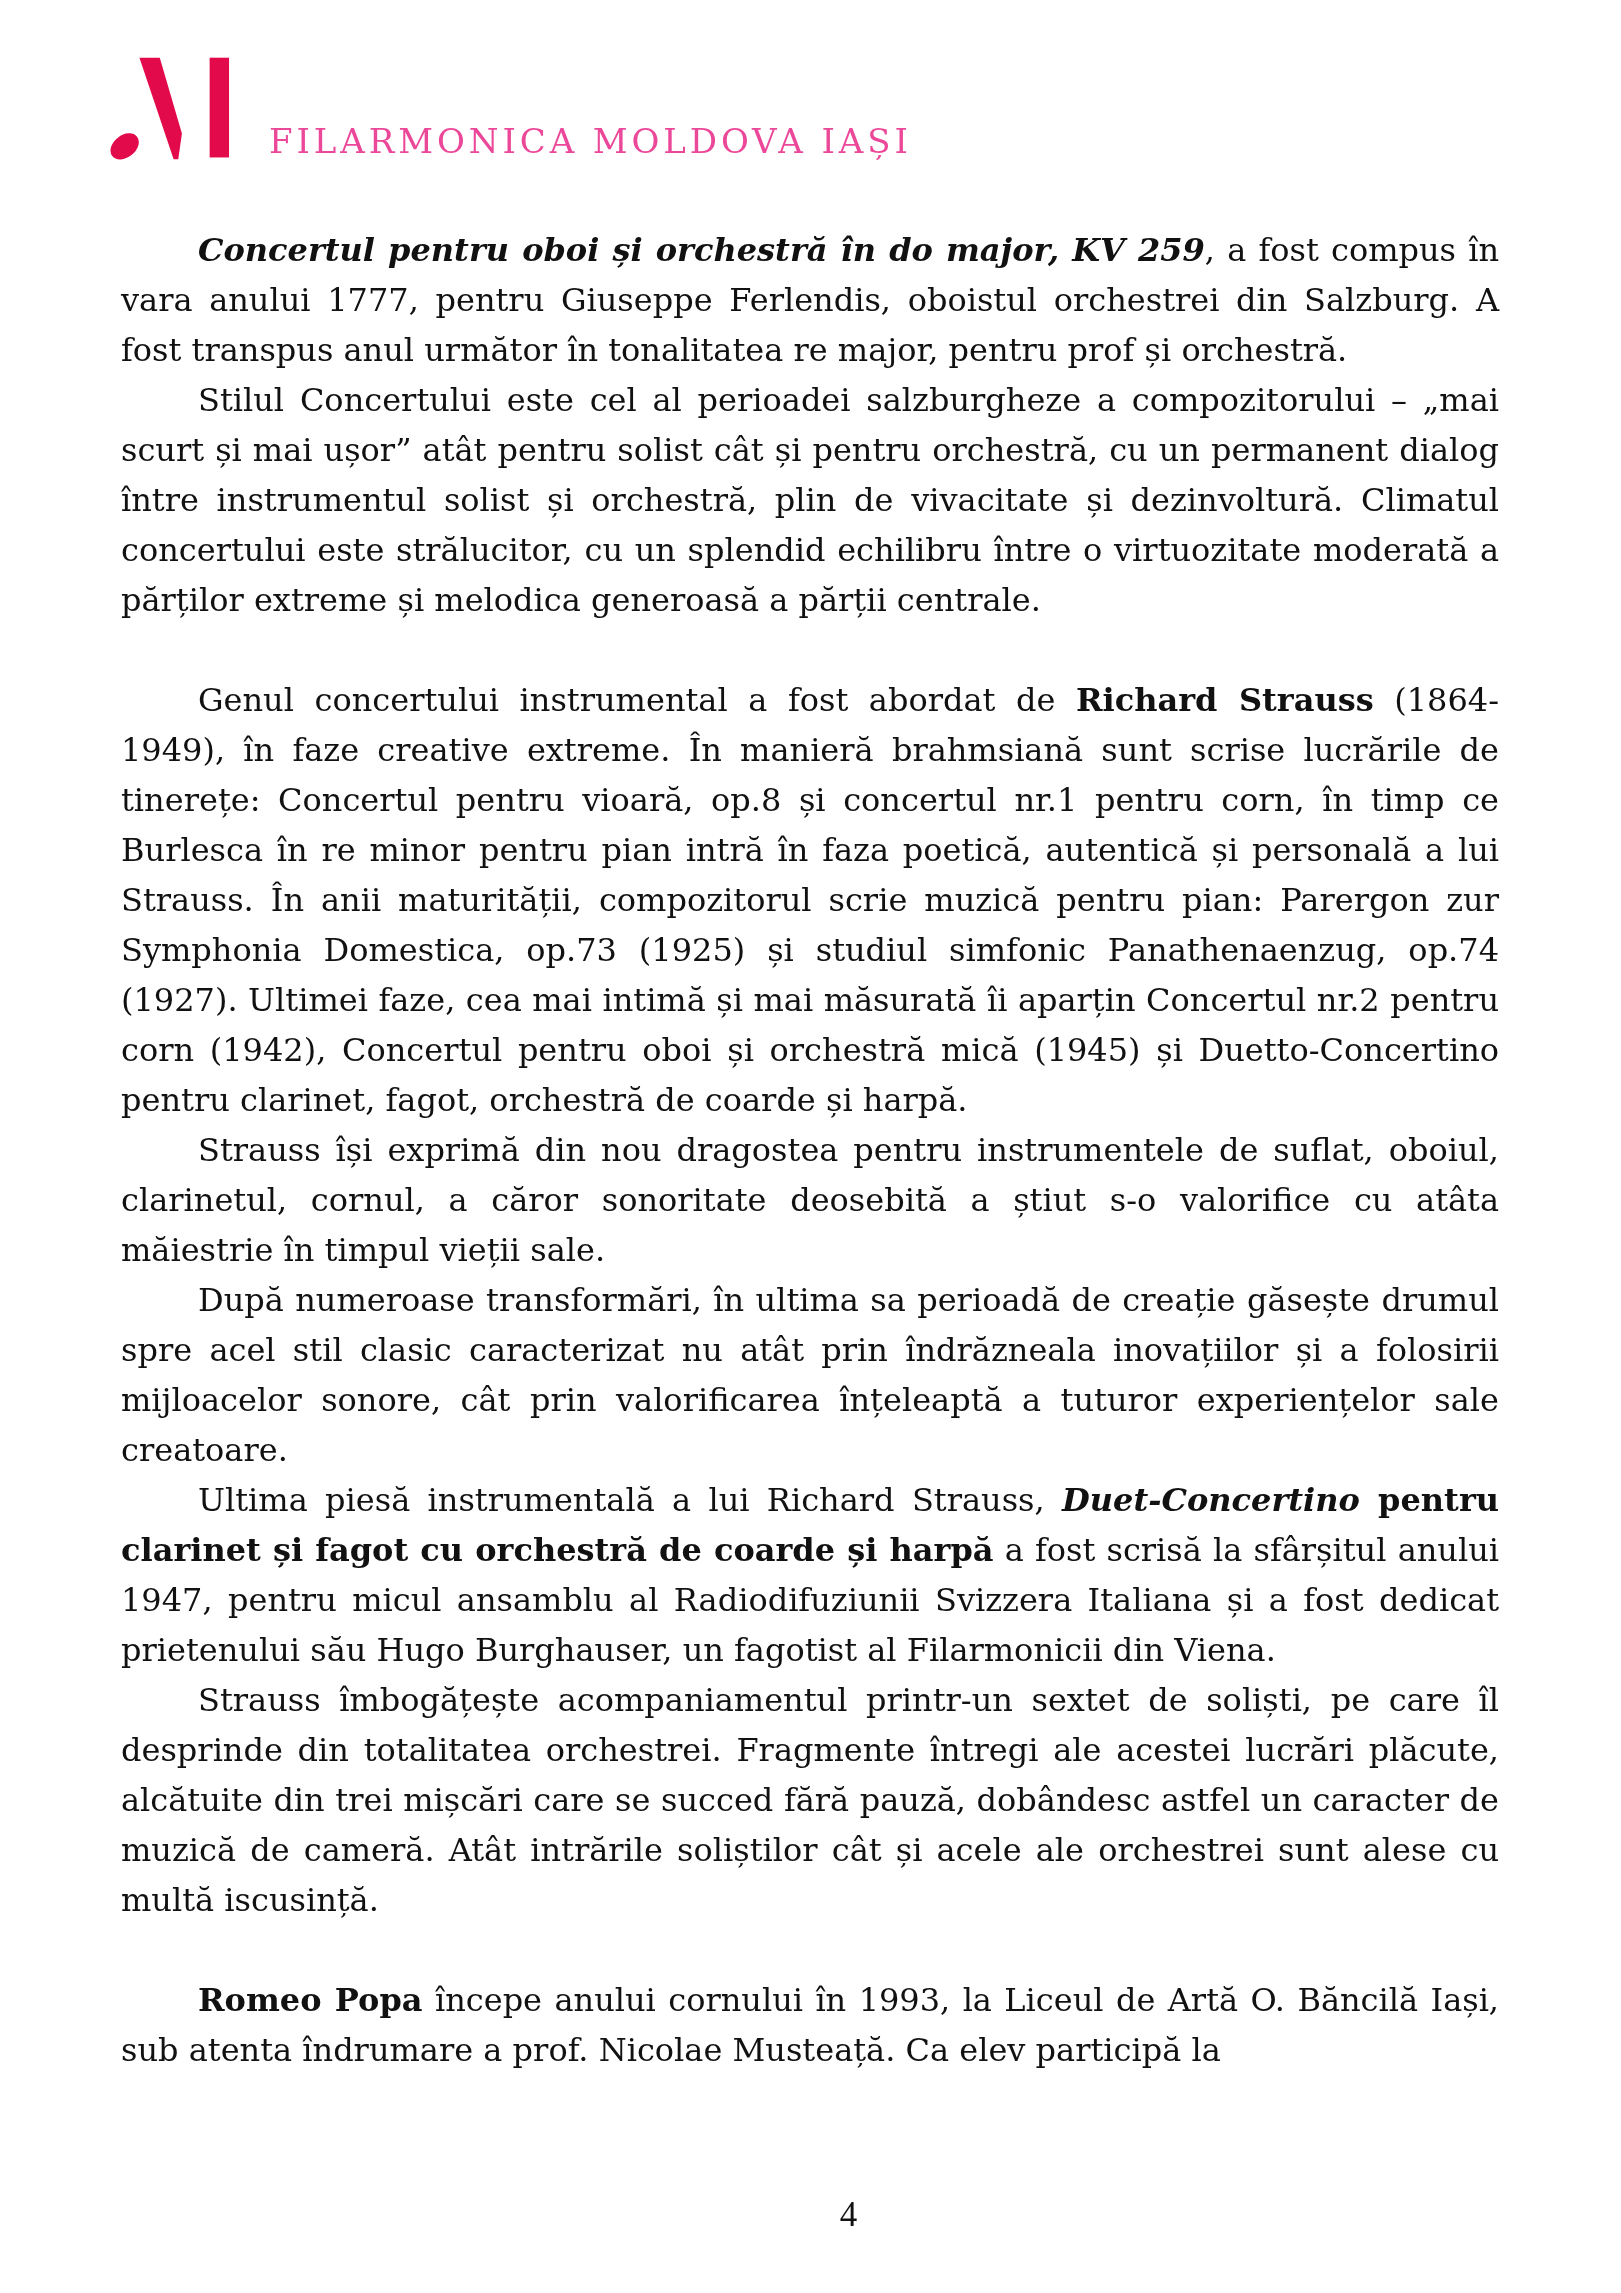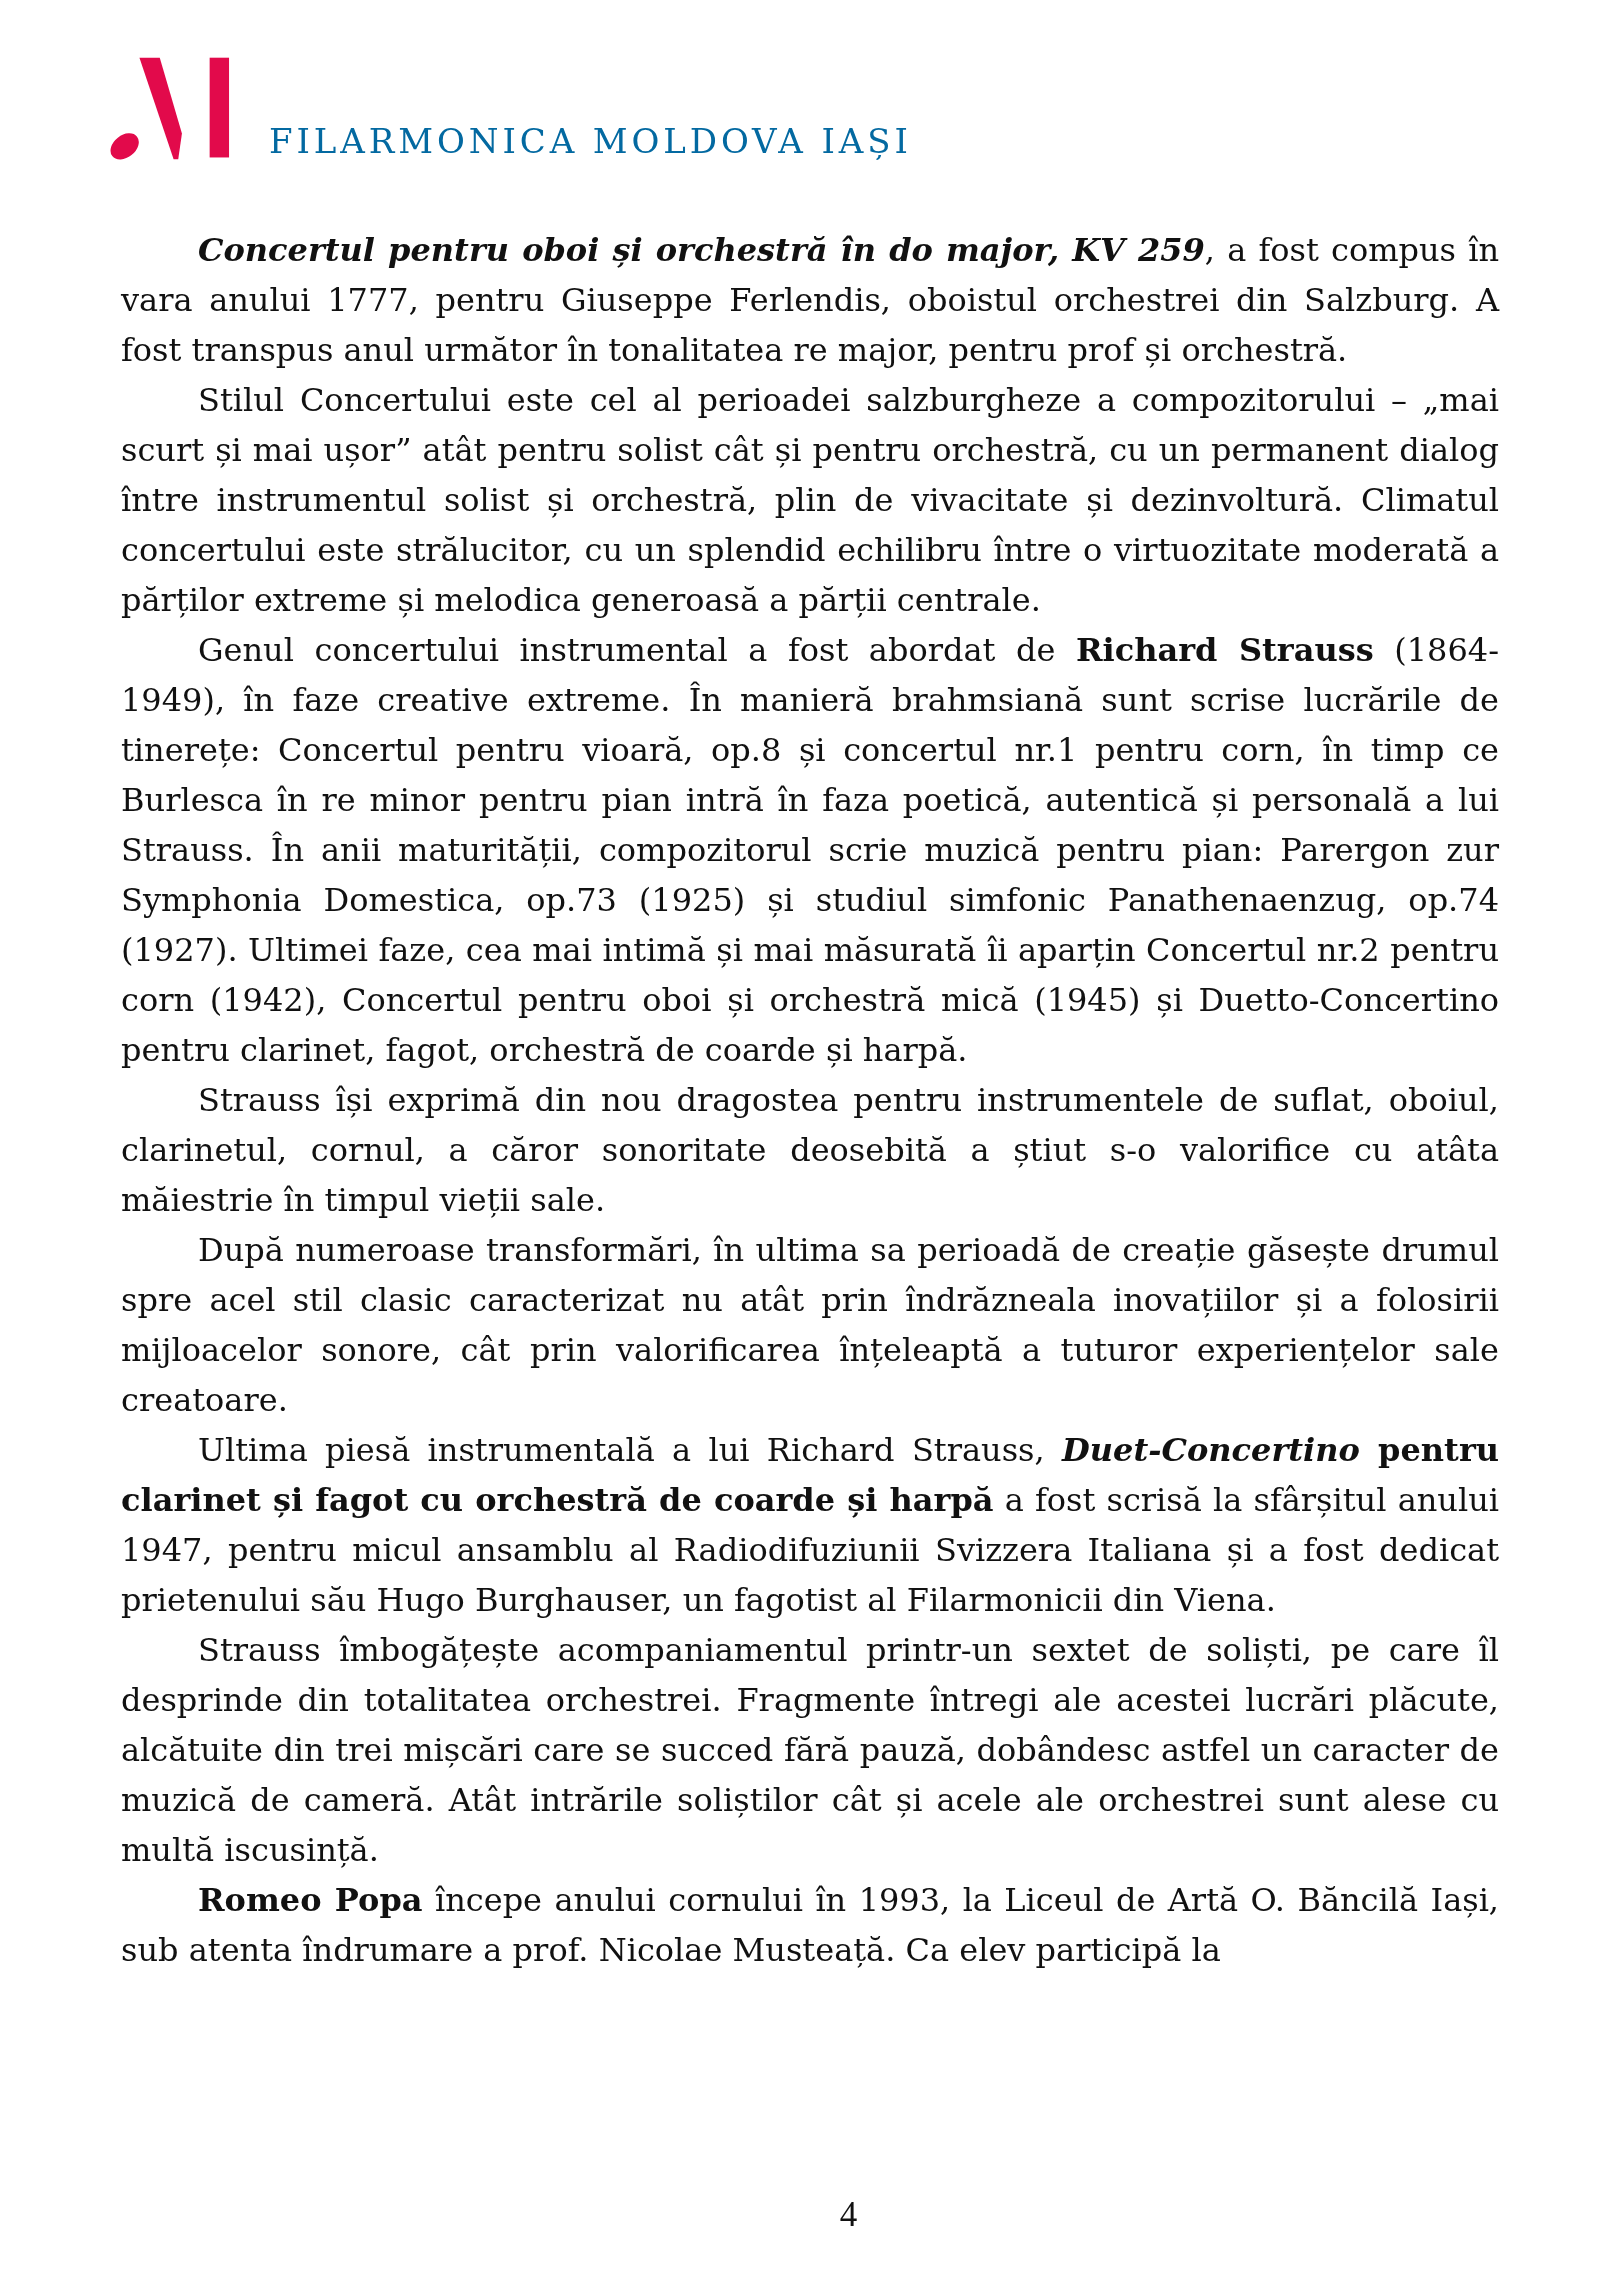--- a/index.html
+++ b/index.html
@@ -4,32 +4,32 @@
 <style>
   html, body { margin: 0; padding: 0; background: #ffffff; }
   body { width: 1621px; height: 2294px; position: relative; overflow: hidden; }
   .page { position: absolute; left: 0; top: 0; width: 1621px; height: 2294px; background: #ffffff; }
 
   .header { position: absolute; left: 0; top: 0; width: 1621px; height: 186px; }
   .logo { position: absolute; left: 104px; top: 54px; width: 130px; height: 109px; }
   .brand {
     position: absolute; left: 269px; top: 119px;
     font-family: "DejaVu Serif", "Liberation Serif", serif;
-    font-size: 34px; letter-spacing: 3.9px; color: #0369a1;
+    font-size: 34px; letter-spacing: 3.9px; color: #ec4899;
     white-space: nowrap; line-height: 45px;
   }
 
   .body-text {
     position: absolute; left: 121px; top: 225px; width: 1378px;
     font-family: "DejaVu Serif", "Liberation Serif", serif;
     font-size: 32px; line-height: 50px; color: #111111;
     text-align: justify; hyphens: none;
   }
   .para { margin: 0; text-indent: 77px; }
-  .para.gap { }
+  .para.gap { margin-top: 50px; }
   .run-i { }
   .run-b { font-weight: bold; }
   .run-bi { font-weight: bold; font-style: italic; }
 
   .page-number {
     position: absolute; left: 0; width: 1697px; top: 2196px;
     text-align: center;
     font-family: "Liberation Serif", "DejaVu Serif", serif;
     font-size: 35px; color: #111111; line-height: 37px;
   }

